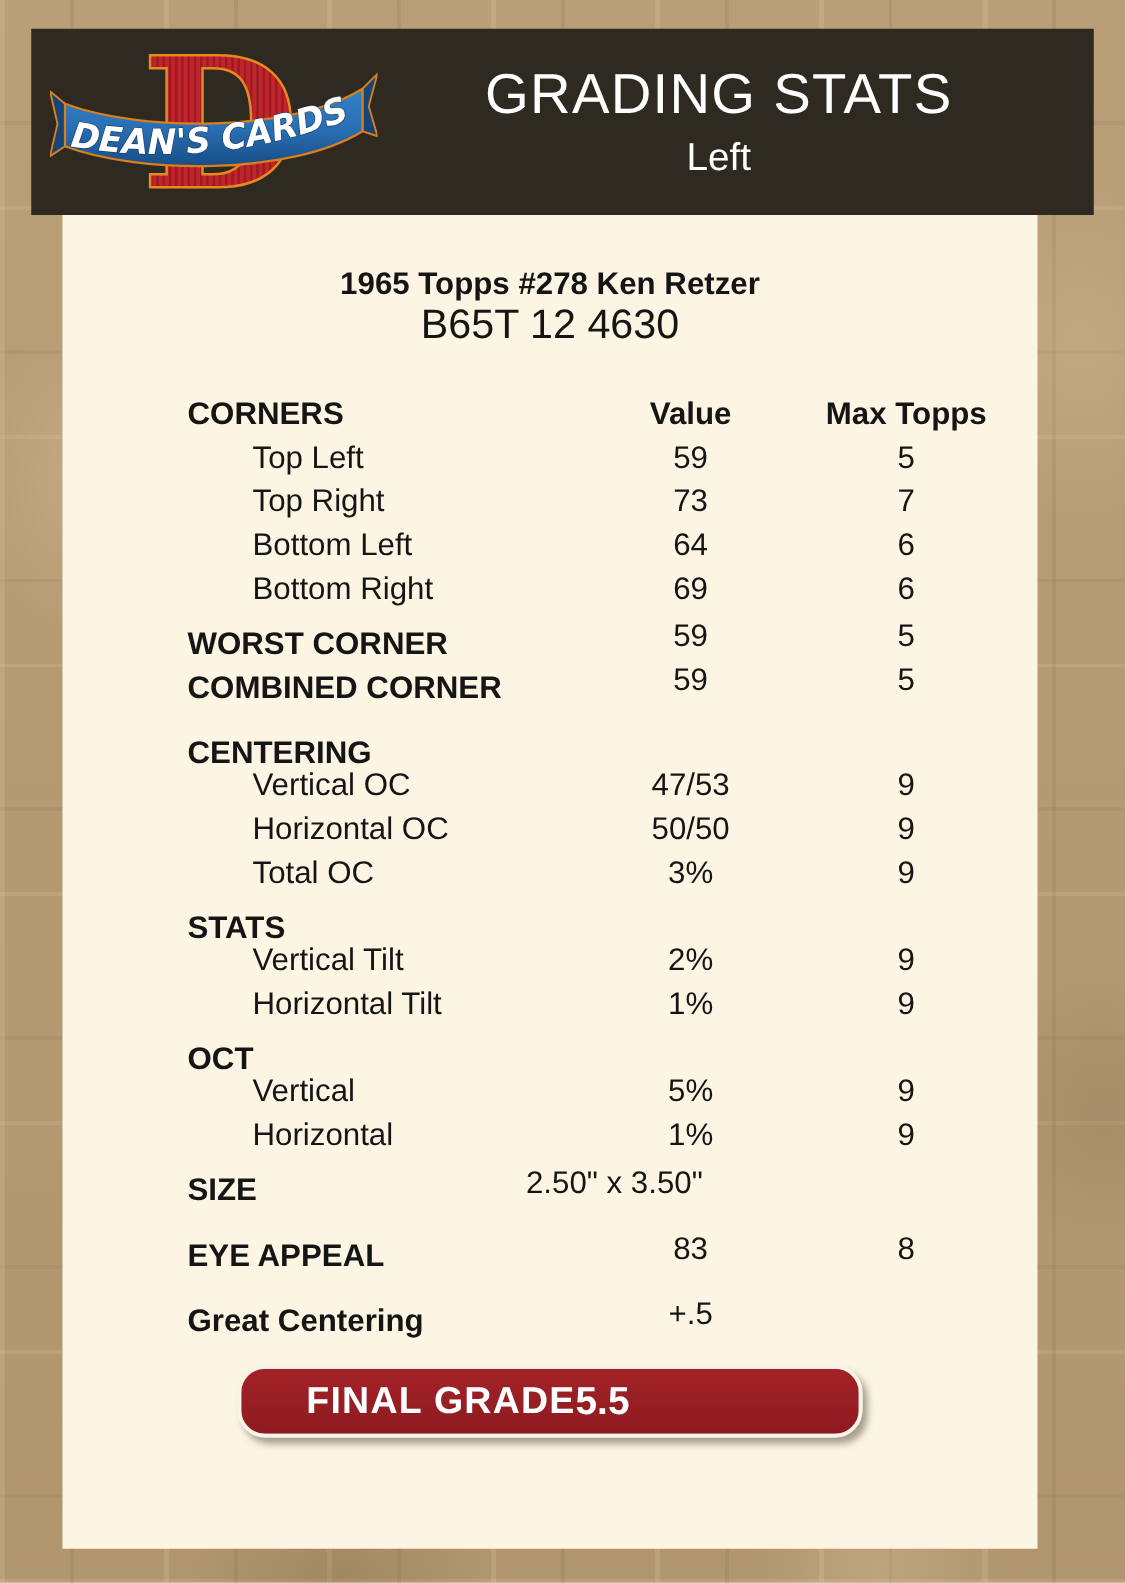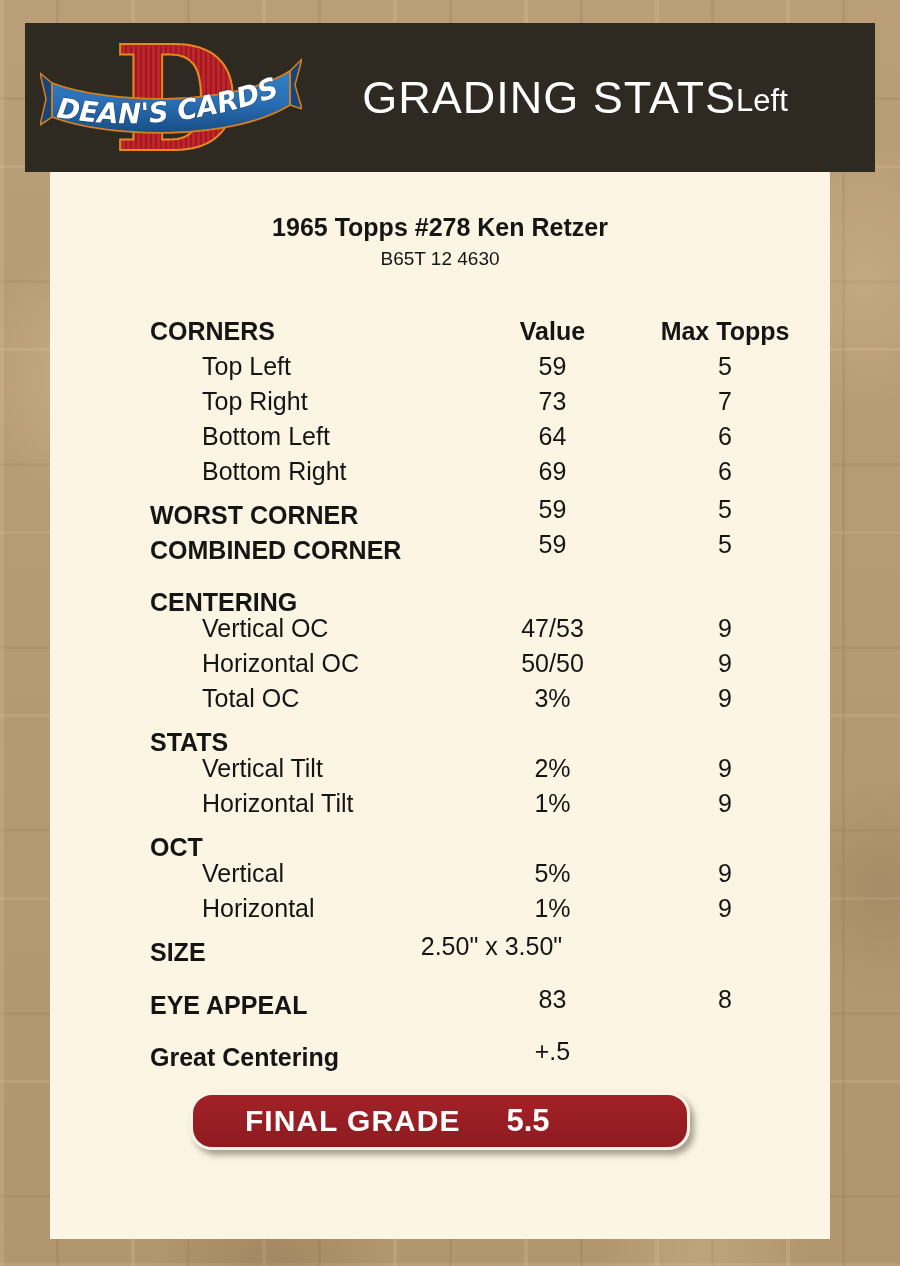--- a/index.html
+++ b/index.html
@@ -22,31 +22,31 @@
       radial-gradient(150px 170px at 78% 99%, rgba(233,212,176,0.24), transparent 70%),
       radial-gradient(130px 160px at 98% 70%, rgba(120,95,64,0.22), transparent 70%);
   }
 
   .header-bar{
     position:absolute;left:25px;top:23px;width:850px;height:149px;
     background:#2e2a22;z-index:3;
   }
   .logo{position:absolute;left:15px;top:6px;width:262px;height:142px;}
   .header-text{position:absolute;left:270px;top:0;width:560px;height:149px;
-    display:flex;flex-direction:row;align-items:center;justify-content:center;
+    display:flex;flex-direction:column;align-items:center;justify-content:center;
     color:#ffffff;text-align:center;}
   .ht-title{font-size:45px;line-height:50px;letter-spacing:1px;}
   .ht-sub{font-size:31px;line-height:40px;margin-top:6px;}
 
   .report-page{
     position:absolute;left:50px;top:172px;width:780px;height:1067px;
     background:#fcf5e3;z-index:2;color:#151515;
   }
   .card-title{margin-top:40px;text-align:center;font-size:25px;font-weight:bold;line-height:30px;}
-  .card-serial{text-align:center;font-size:19px;line-height:34px;}
+  .card-serial{text-align:center;font-size:33px;line-height:34px;}
 
   .stats-table{margin-top:38px;padding-left:100px;}
   .row{display:grid;grid-template-columns:310px 185px 160px;height:35px;align-items:center;font-size:25px;}
   .row .c-label{white-space:nowrap;}
   .row .c-value,.row .c-max{text-align:center;white-space:nowrap;}
   .row.header .c-label,.row.header .c-value,.row.header .c-max{font-weight:bold;}
   .row.section .c-label{font-weight:bold;margin-top:12px;}
   .row.sub .c-label{padding-left:52px;}
   .row.size .c-value{transform:translateX(-61px);}
   .gap17{height:17px;}
@@ -54,21 +54,21 @@
 
   .final-grade{
     margin:26px auto 0 auto;width:500px;height:58px;
     background:linear-gradient(#a22227,#8e1b20);
     border:3px solid #f8f3e7;border-radius:22px;
     box-shadow:4px 5px 6px rgba(92,86,74,0.55);
     display:flex;align-items:center;justify-content:flex-start;
     padding:0 52px;box-sizing:border-box;
   }
   .fg-label{color:#ffffff;font-size:30px;font-weight:bold;letter-spacing:1px;}
-  .fg-value{color:#ffffff;font-size:31px;font-weight:bold;margin-left:46px;}
+  .fg-value{color:#ffffff;font-size:31px;font-weight:bold;}
 </style>
 </head>
 <body>
 
 <div class="header-bar">
   <svg class="logo" viewBox="0 0 262 142" xmlns="http://www.w3.org/2000/svg">
     <defs>
       <pattern id="dstripes" width="5" height="5" patternUnits="userSpaceOnUse">
         <rect width="5" height="5" fill="#c5232b"></rect>
         <rect width="2" height="5" fill="#971d23"></rect>

